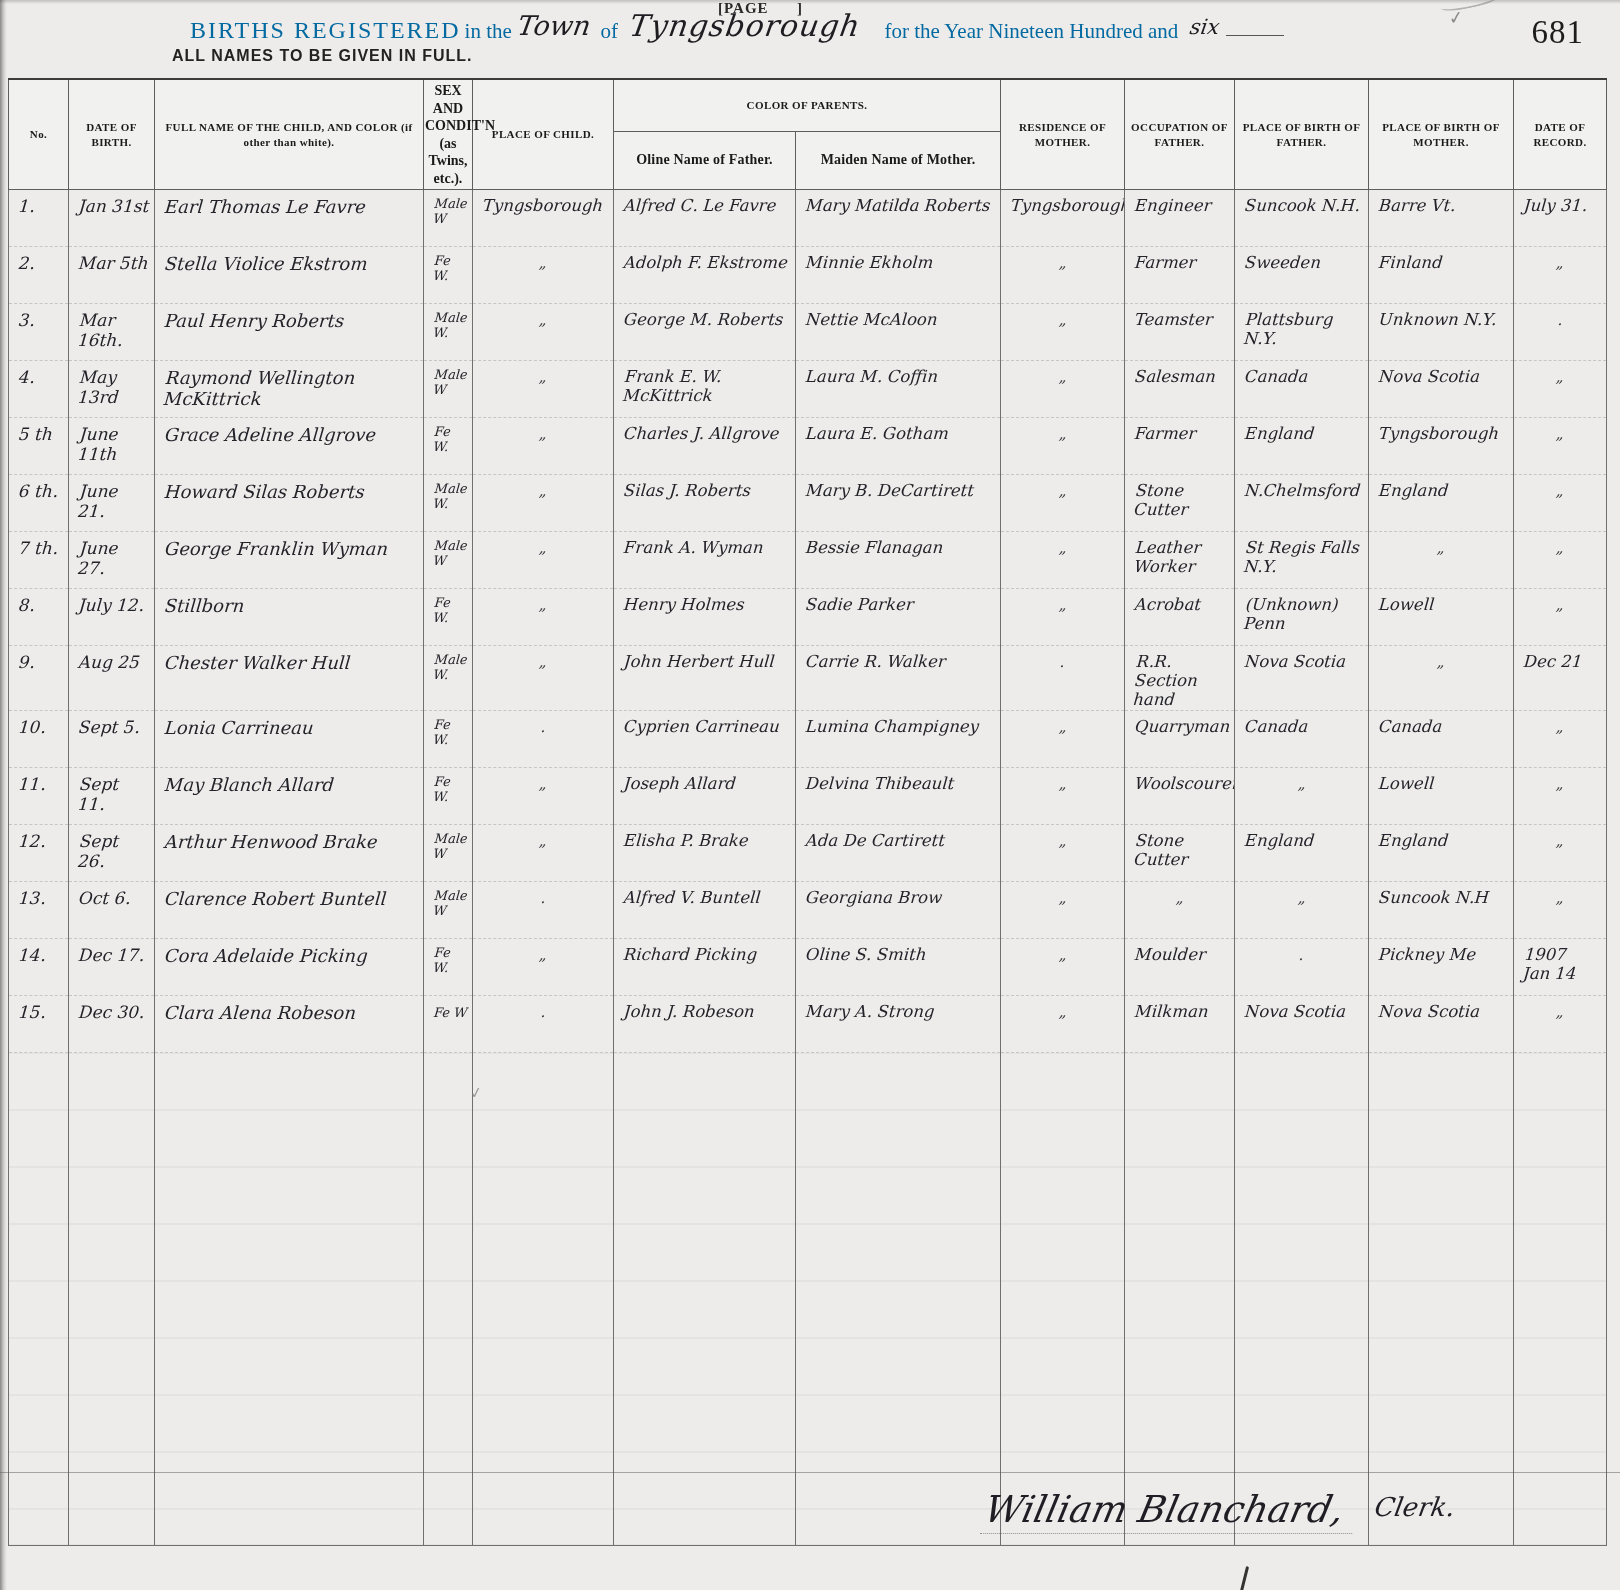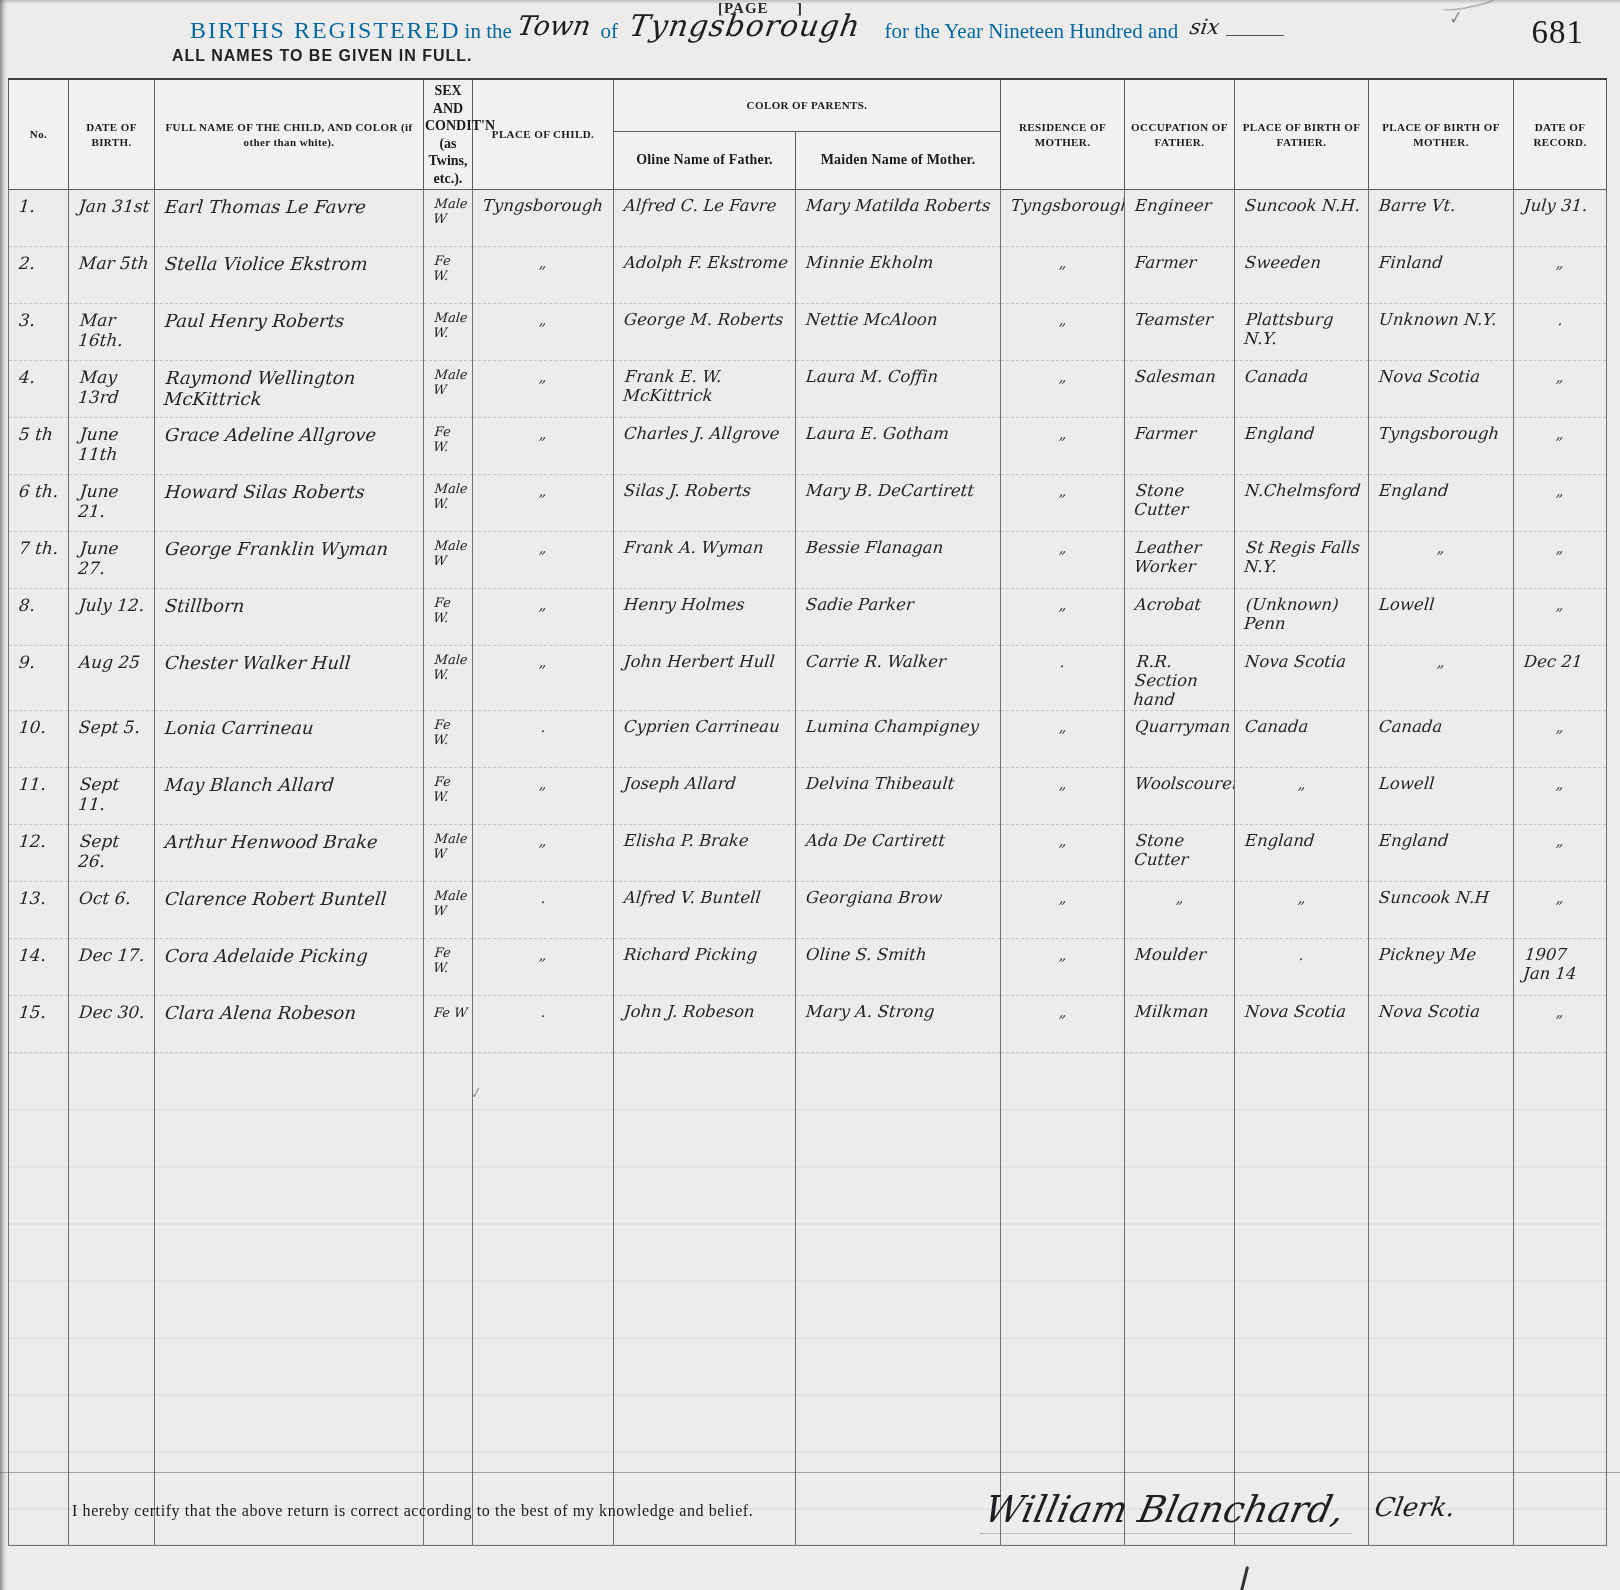--- a/index.html
+++ b/index.html
@@ -377,19 +377,18 @@
             <td></td>
             <td></td>
           </tr>
         </tbody>
     </table>
   </div>
 
   <div class="bottom-rule"></div>
   <div class="stray-check">✓</div>
 
-  <div class="certify">I hereby certify that the above return is correct according to the best of my knowledge and belief.</div>
   <div class="signature">
     <span class="sig-name">William Blanchard,</span>
     <span class="sig-title">Clerk.</span>
   </div>
   <div class="corner-stroke"></div>
 </div>
 
 </body></html>

